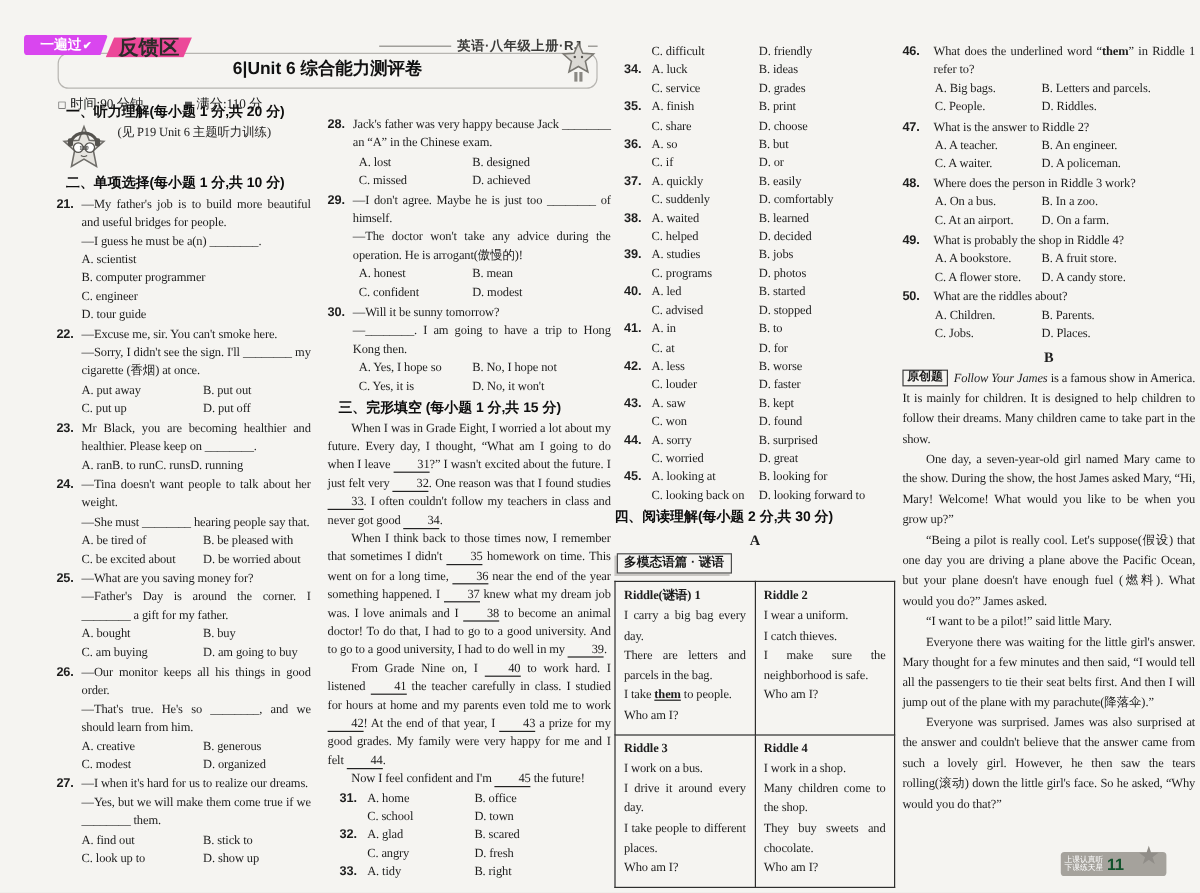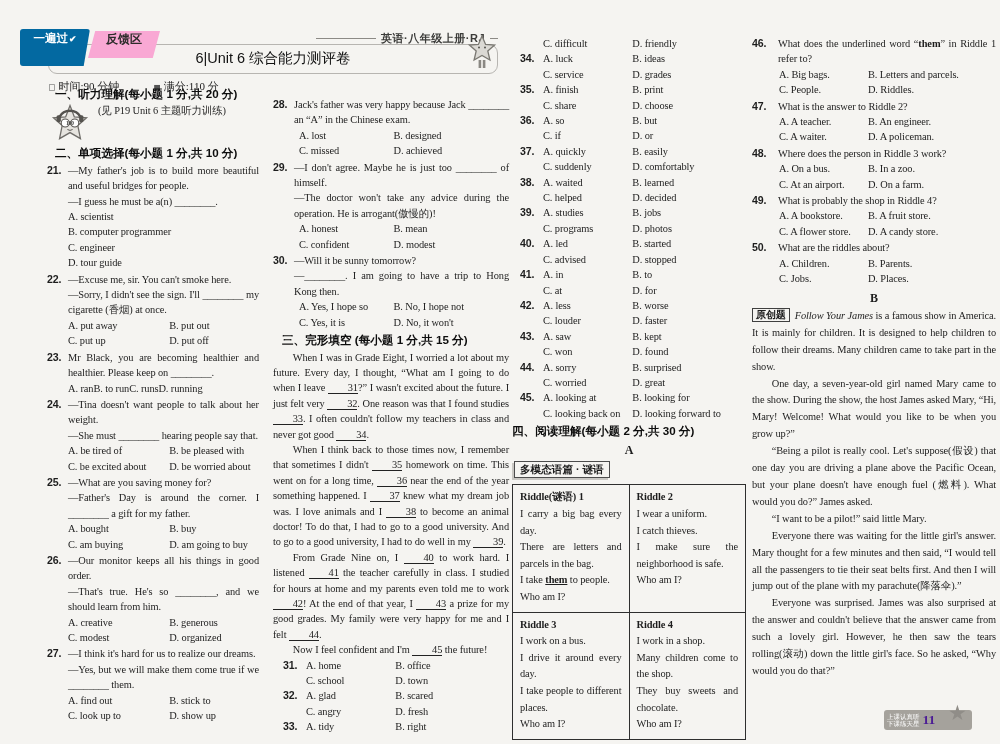--- a/index.html
+++ b/index.html
@@ -52,38 +52,38 @@
         transform:translateY(-1px)}
   .nblank{display:inline-block;min-width:26px;text-align:center;border-bottom:1px solid #222;line-height:10px}
   .lnote{display:flex;align-items:flex-start;gap:5px;margin:1px 0 2px}
 
   
   .subject-row{position:absolute;left:316px;top:31px;width:182px;display:flex;align-items:center;gap:5px}
   .hline{height:1.2px;background:#8c8a86;flex:1}
   .hline-short{flex:0 0 8px}
   .subject-text{font-family:"Liberation Sans",sans-serif;font-weight:700;font-size:11px;color:#3c3c3a;letter-spacing:.5px}
   .hbox{position:absolute;left:48px;top:44px;width:448px;height:28px;border:1.3px solid #b7b5b1;border-radius:9px}
-  .htitle{text-align:center;line-height:26px;font-family:"Liberation Sans",sans-serif;font-weight:400;font-size:14.5px;color:#111}
-  .brand-tab{position:absolute;left:20px;top:29px;width:70px;height:37px;background:#0369a1;color:#fff;
+  .htitle{text-align:center;line-height:26px;font-family:"Liberation Sans",sans-serif;font-weight:700;font-size:14.5px;color:#111}
+  .brand-tab{position:absolute;left:20px;top:29px;width:70px;height:17px;background:#d946ef;color:#fff;
              font-family:"Liberation Sans",sans-serif;font-weight:700;font-size:11.5px;line-height:19px;
              text-align:center;border-radius:3px;clip-path:polygon(0 0,100% 0,91% 100%,0 100%);z-index:3}
   .brand-tab .chk{font-size:9px;margin-left:1px}
-  .fb-tab{position:absolute;left:88px;top:31px;width:72px;height:27px;background:#f9a8d4;color:#2c2c2a;
-          font-family:"Liberation Sans",sans-serif;font-weight:700;font-size:12px;line-height:17px;
+  .fb-tab{position:absolute;left:88px;top:31px;width:72px;height:17px;background:#ec4899;color:#2c2c2a;
+          font-family:"Liberation Sans",sans-serif;font-weight:700;font-size:17px;line-height:17px;
           text-align:center;clip-path:polygon(10% 0,100% 0,90% 100%,0 100%);z-index:2}
   .meta-row{position:absolute;left:48px;top:79px;width:448px;text-align:left;font-size:11px;color:#222}
   .meta-row .mi{color:#555;font-size:9px;margin-right:3px}
   .meta-row .gap{display:inline-block;width:34px}
   .mascot-top{position:absolute;left:466px;top:34px;z-index:4}
 
   
   .footer-pill{position:absolute;left:884px;top:710px;width:82px;height:20px;background:#a5a29c;border-radius:3px;
                display:flex;align-items:center;gap:3px;padding:0 3px;z-index:1}
   .fslogan{color:#fff;font-family:"Liberation Sans",sans-serif;font-size:6.5px;line-height:7px;white-space:nowrap}
-  .fpage{color:#4c1d95;font-family:Liberation Serif, serif;font-weight:700;font-size:13.5px}
+  .fpage{color:#14532d;font-family:Liberation Sans, sans-serif;font-weight:700;font-size:13.5px}
   .fstar{position:absolute;left:948px;top:701px;font-size:21px;color:#908d88;z-index:2}
 </style>
 </head>
 <body>
 
 <div class="page">
 
   <div class="brand-tab"><span>一遍过</span><span class="chk">✔</span></div>
   <div class="fb-tab">反馈区</div>
   <div class="subject-row">
@@ -201,21 +201,21 @@
           <span>B. generous</span>
           <span>C. modest</span>
           <span>D. organized</span>
         </div>
       </div>
     </div>
 
     <div class="q">
       <span class="qn">27.</span>
       <div class="qb">
-        <div class="stem">—I think it's hard for us to realize our dreams.</div>
+        <div class="stem">—I when it's hard for us to realize our dreams.</div>
         <div class="stem">—Yes, but we will make them come true if we ________ them.</div>
         <div class="og">
           <span>A. find out</span>
           <span>B. stick to</span>
           <span>C. look up to</span>
           <span>D. show up</span>
         </div>
       </div>
     </div>
   </div>

